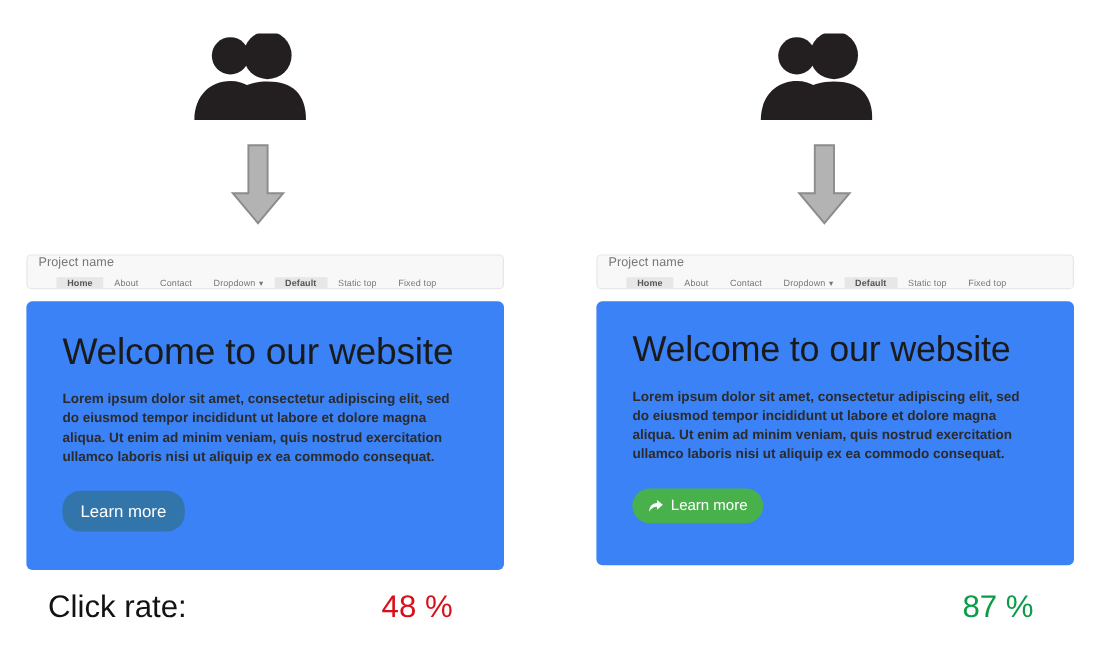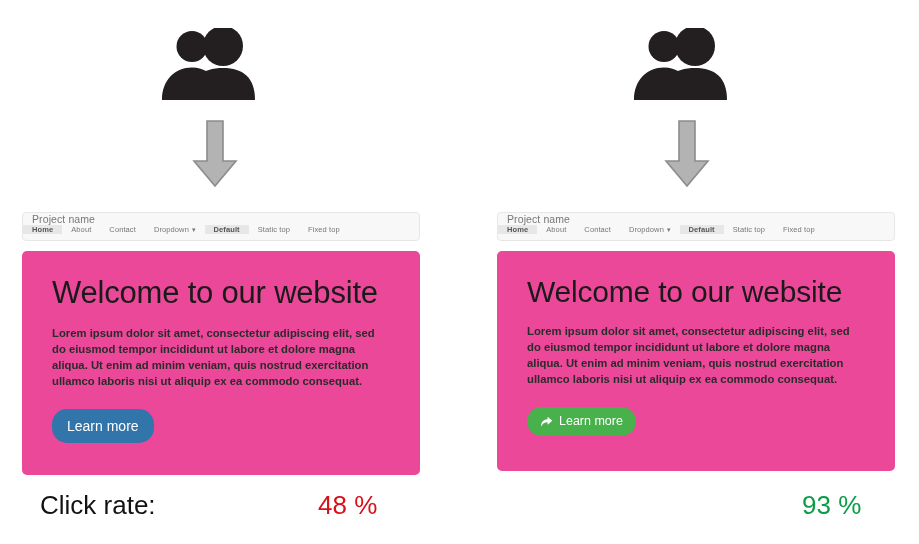--- a/index.html
+++ b/index.html
@@ -72,43 +72,44 @@
     display: flex;
     align-items: center;
     padding: 0 10px 0 9px;
     font-size: 10.5px;
     color: #777777;
     white-space: nowrap;
     letter-spacing: 0.1px;
   }
   .nav-items {
     display: flex;
-    align-items: flex-start;
+    align-items: flex-end;
     flex: 1;
+    margin-left: 24px;
   }
   .nav-item {
     display: flex;
     align-items: center;
     padding: 0 9px;
     font-size: 7.5px;
     color: #777777;
     white-space: nowrap;
     letter-spacing: 0.1px;
   }
   .nav-item.active {
     background: #e7e7e7;
     color: #555555;
     font-weight: bold;
   }
   .nav-item .caret-gl { margin-left: 3px; font-size: 7px; }
 
   
   .jumbotron {
     margin-top: 10px;
-    background: #ec4899;
+    background: #3b82f6;
     border-radius: 5px;
     padding: 26px 30px 34px 30px;
     height: 224px;
   }
   .variant.right .jumbotron { height: 220px; padding-top: 25px; }
   .jumbo-title {
     font-size: 31px;
     font-weight: normal;
     color: #1a1a1a;
     line-height: 1.05;
@@ -291,17 +292,17 @@
                 <path d="M1.2 14.2 C1.2 8.2 4.6 5.4 9.3 5.1 L9.3 2.0 L15.2 7.0 L9.3 12.0 L9.3 8.9 C5.6 9.0 3.2 10.6 1.2 14.2 Z" fill="#ffffff"></path>
               </svg>
             </span>
             <span>Learn more</span>
           </button>
         </div>
       </div>
     </div>
 
     <div class="rate-row">
-      <div class="rate-value">93 %</div>
+      <div class="rate-value">87 %</div>
     </div>
   </div>
 
 </div>
 
 </body></html>

